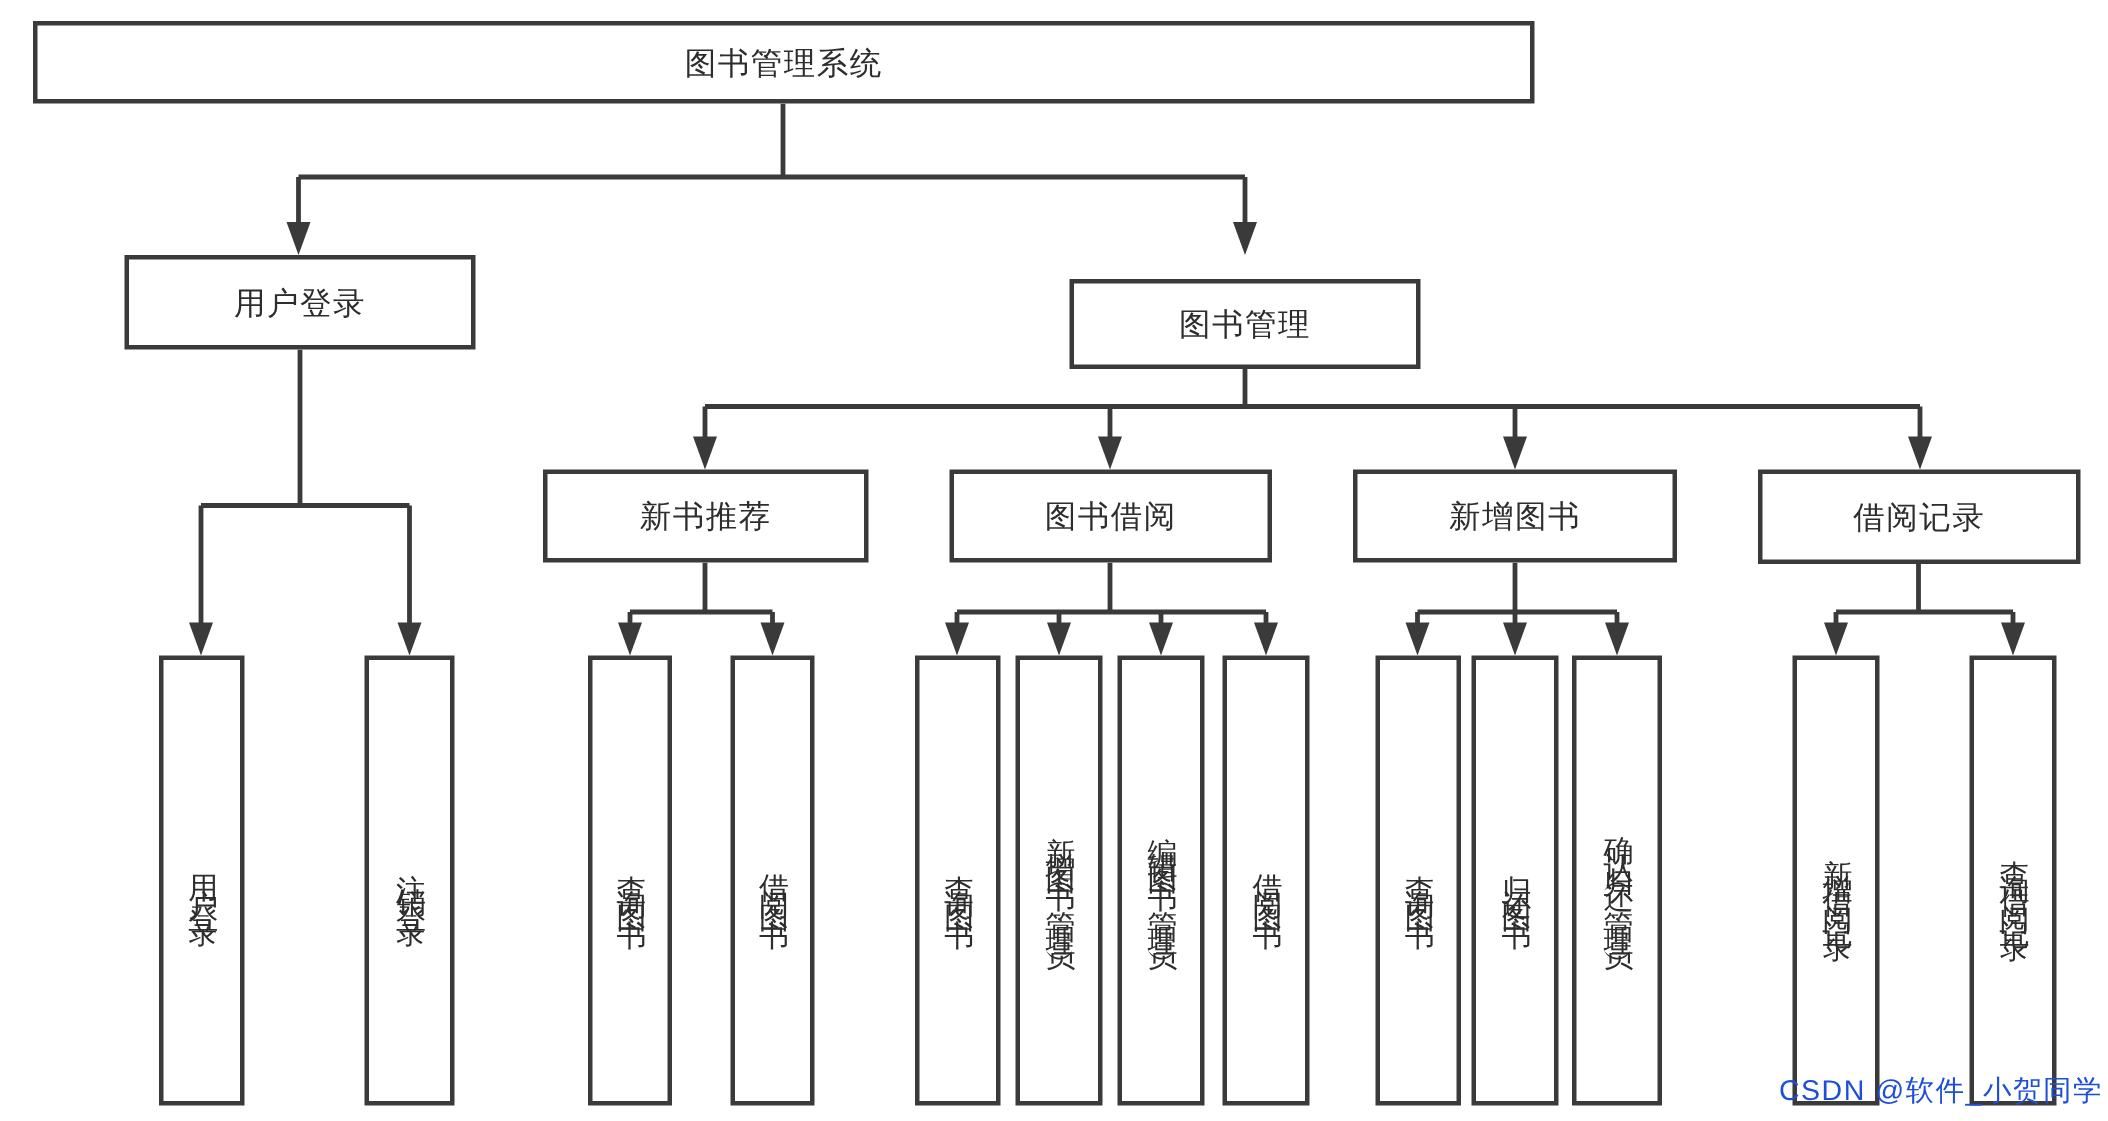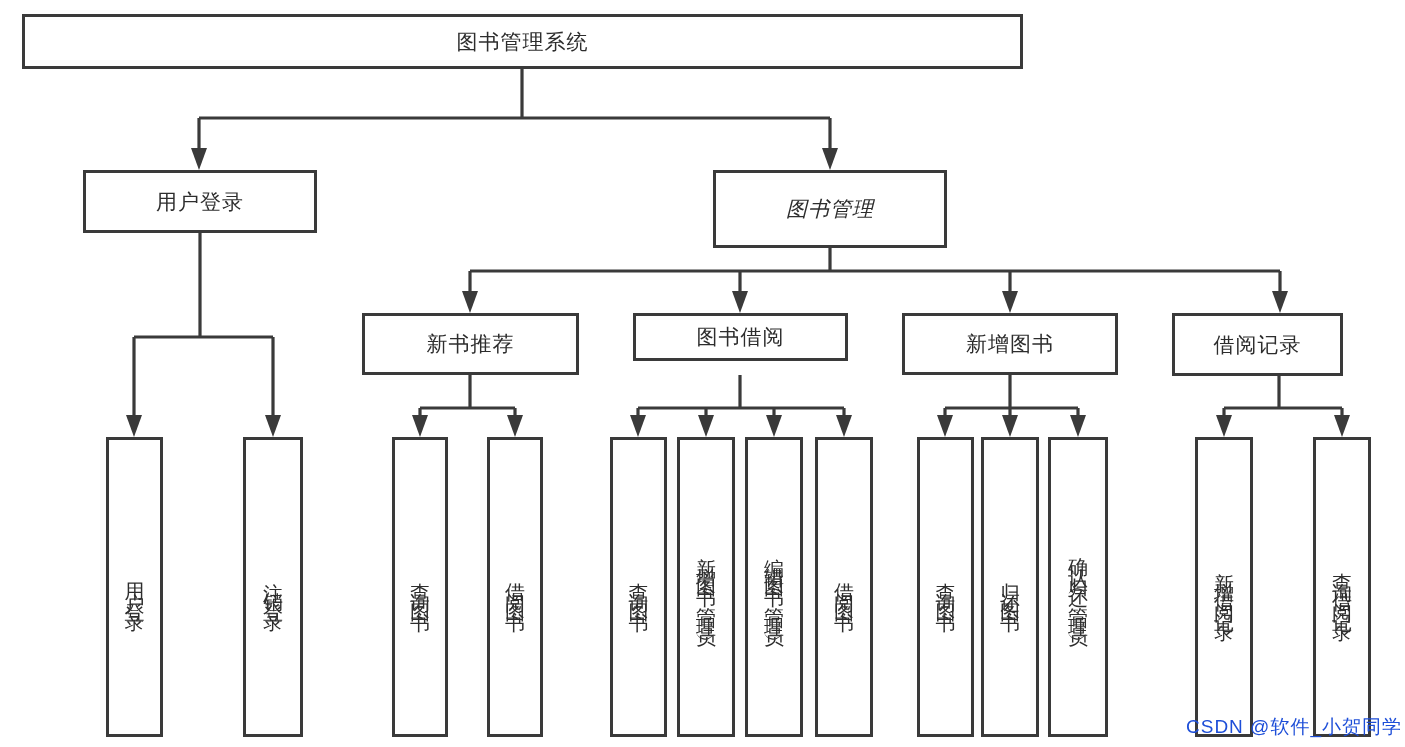--- a/index.html
+++ b/index.html
@@ -93,34 +93,34 @@
     </g>
   </svg>
 
   <div class="node hbox" style="left:22px; top:14px; width:1001px; height:55px;">
     <span>图书管理系统</span>
   </div>
 
   <div class="node hbox" style="left:83px; top:170px; width:234px; height:63px;">
     <span>用户登录</span>
   </div>
-  <div class="node hbox" style="left:713px; top:170px; width:234px; height:78px;font-style:italic;">
+  <div class="node hbox" style="left:713px; top:186px; width:234px; height:60px;">
     <span>图书管理</span>
   </div>
 
   <div class="node hbox" style="left:362px; top:313px; width:217px; height:62px;">
     <span>新书推荐</span>
   </div>
-  <div class="node hbox" style="left:633px; top:313px; width:215px; height:48px;">
+  <div class="node hbox" style="left:633px; top:313px; width:215px; height:62px;">
     <span>图书借阅</span>
   </div>
   <div class="node hbox" style="left:902px; top:313px; width:216px; height:62px;">
     <span>新增图书</span>
   </div>
-  <div class="node hbox" style="left:1172px; top:313px; width:171px; height:63px;">
+  <div class="node hbox" style="left:1172px; top:313px; width:215px; height:63px;">
     <span>借阅记录</span>
   </div>
 
   <div class="node vbox" style="left:106px; top:437px; width:57px; height:300px;">
     <span class="vtext">用户登录</span>
   </div>
   <div class="node vbox" style="left:243px; top:437px; width:60px; height:300px;">
     <span class="vtext">注销登录</span>
   </div>
 

